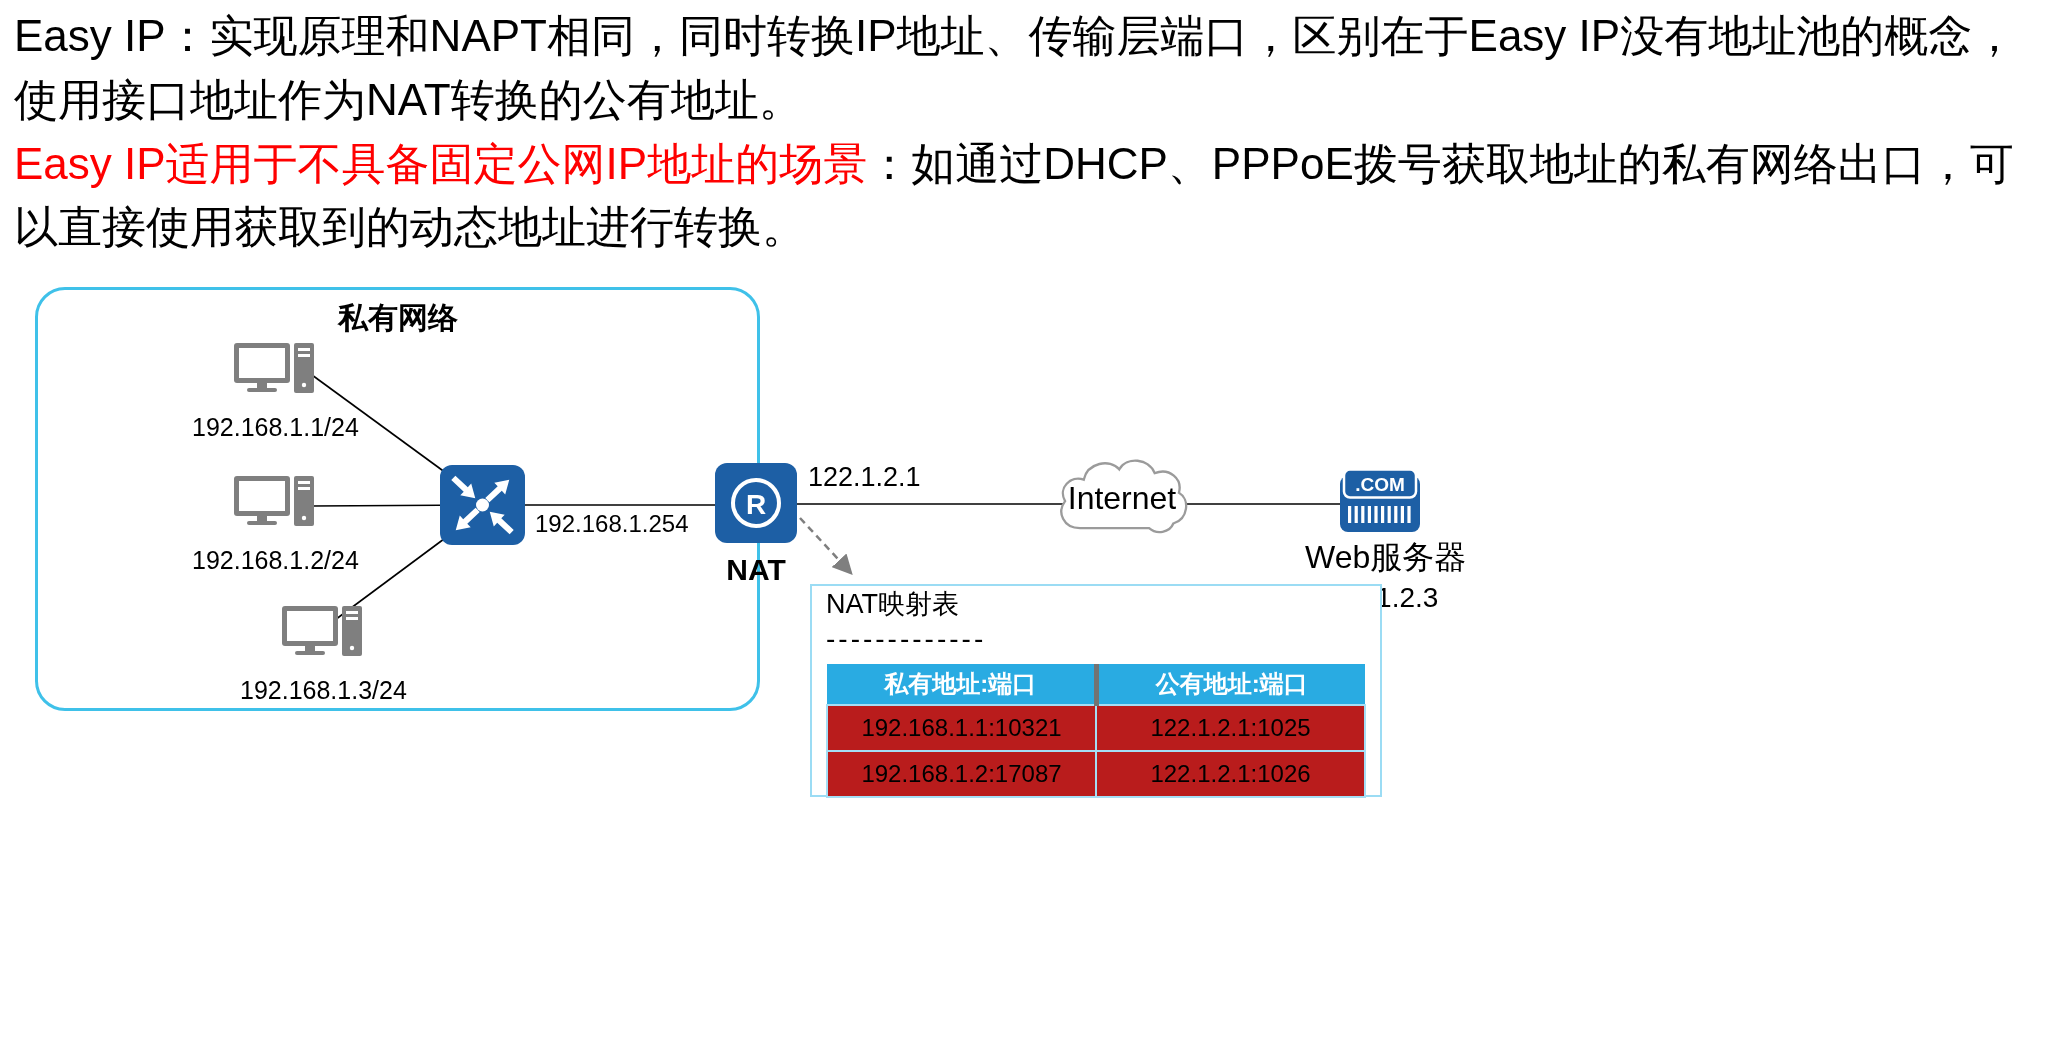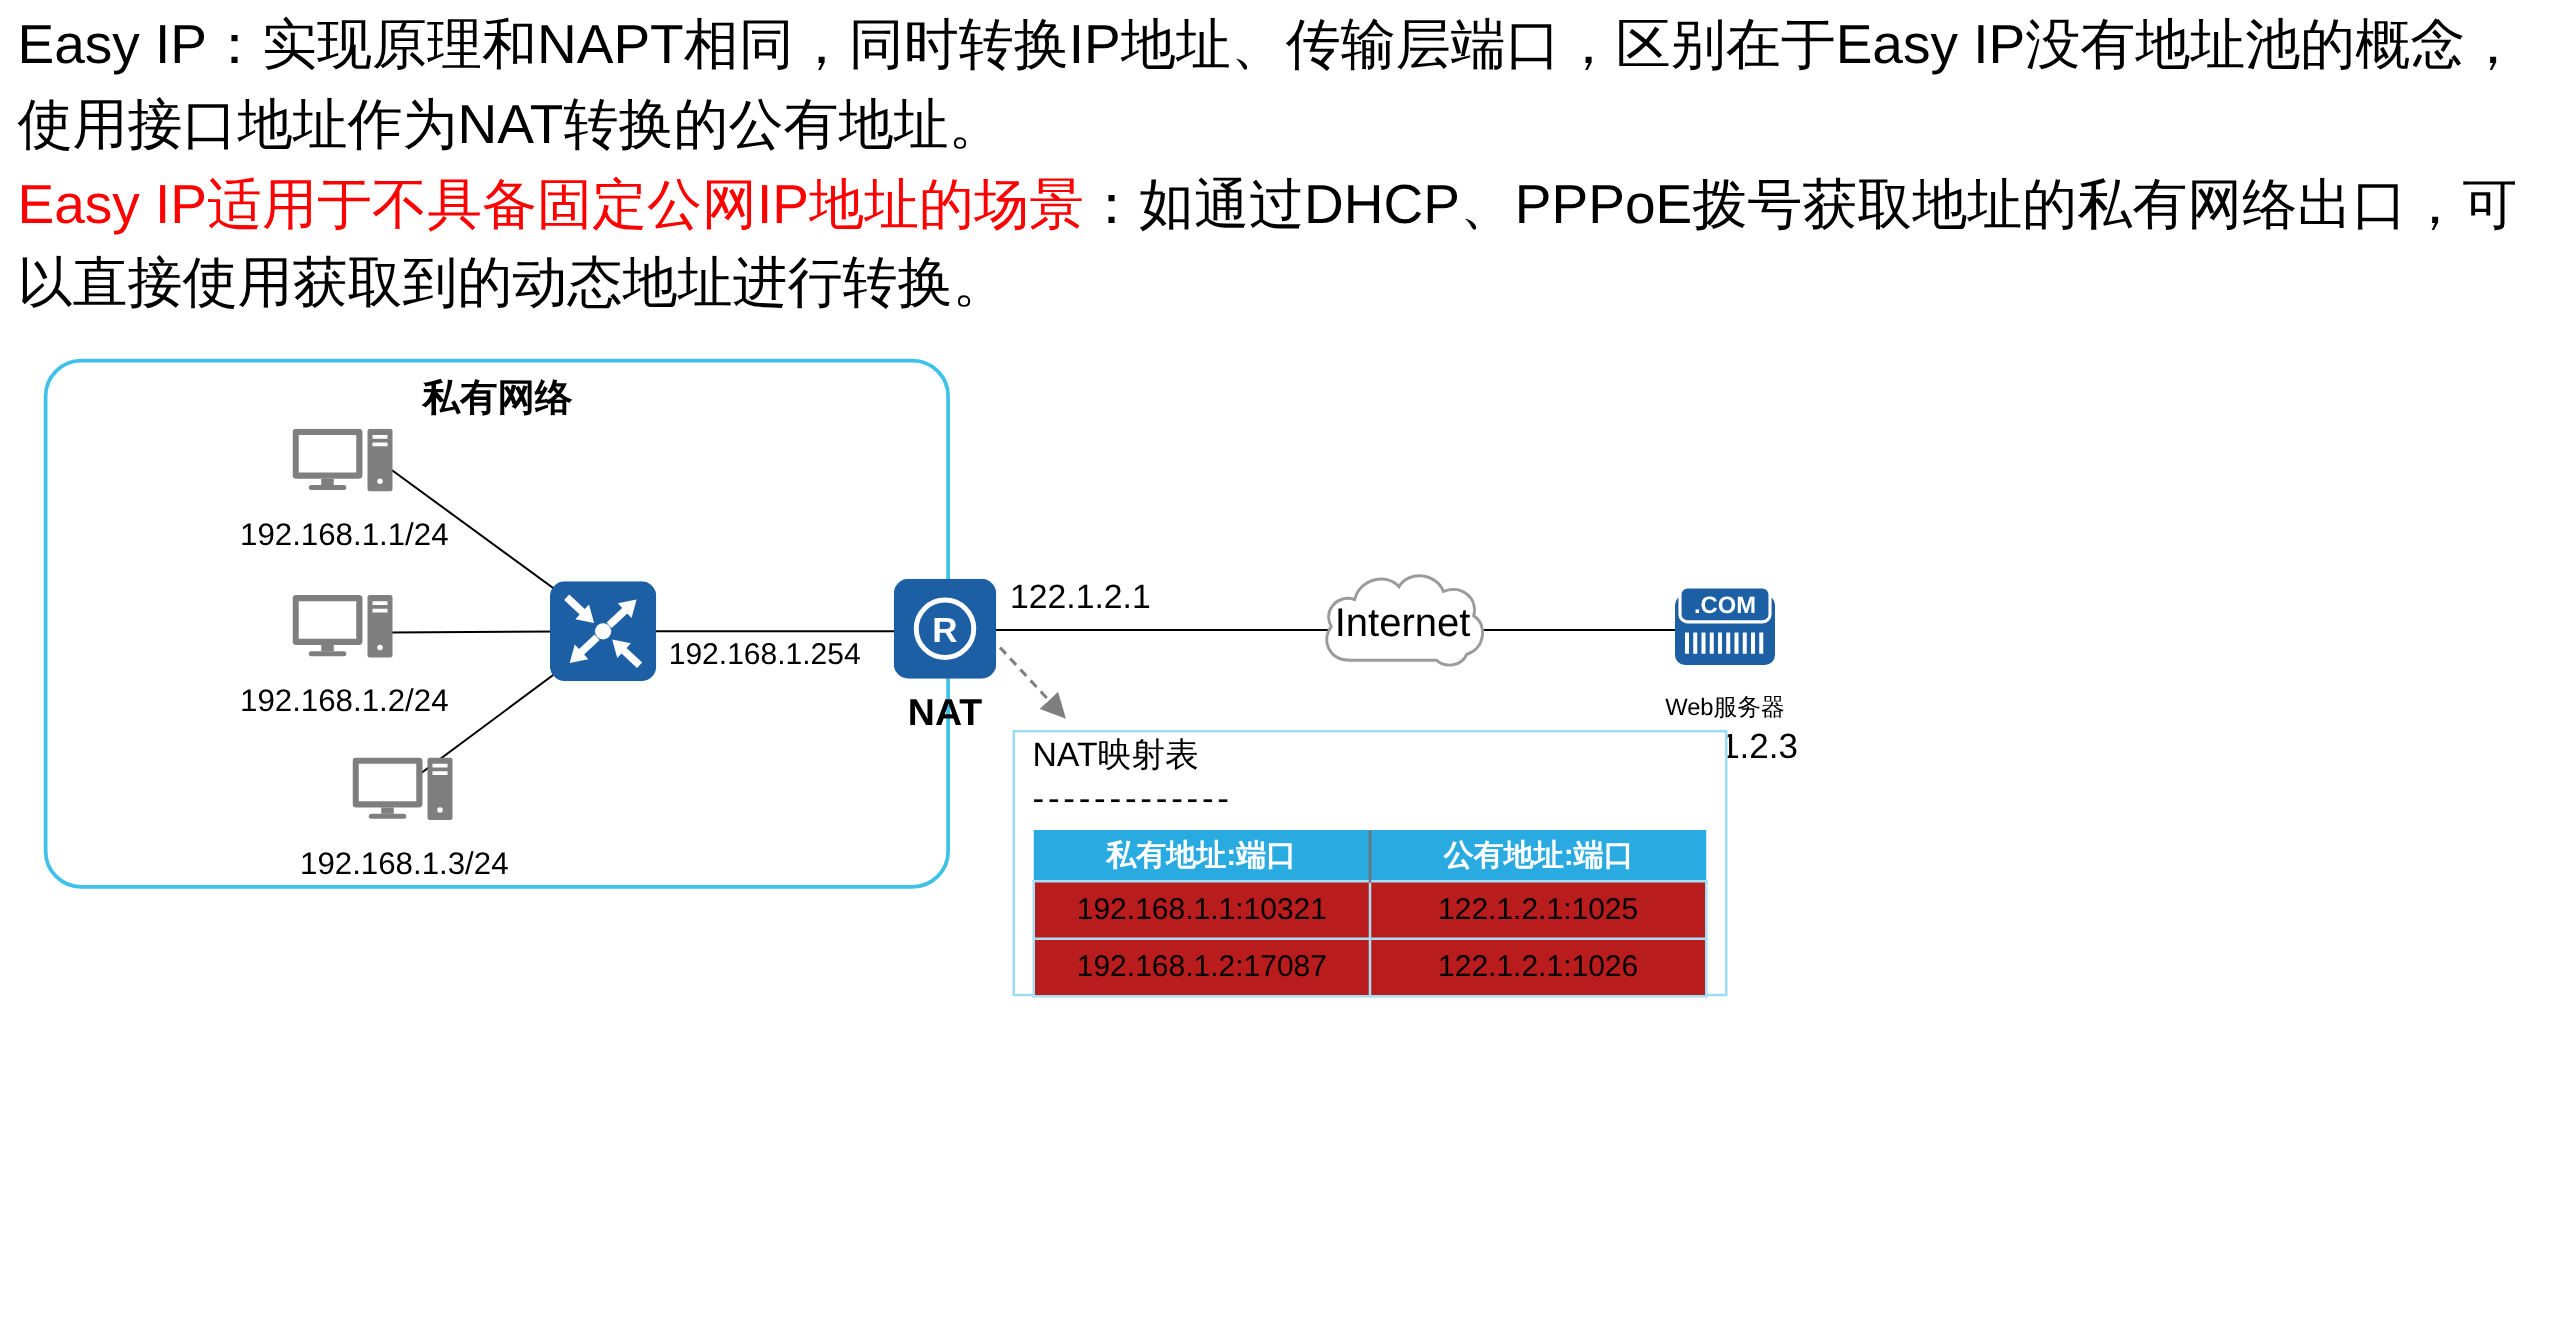--- a/index.html
+++ b/index.html
@@ -30,32 +30,32 @@
   .lan-ip{left:535px;top:510px;font-size:24px;}
 
   .router{left:715px;top:463px;width:82px;text-align:center;}
   .router .name{font-size:30px;font-weight:700;margin-top:6px;}
   .wan-ip{left:808px;top:462px;font-size:27px;}
 
   .cloud{left:1052px;top:448px;width:140px;height:95px;}
   .cloud .label{position:absolute;left:0;top:32px;width:100%;text-align:center;font-size:32px;}
 
   .server{left:1305px;top:468px;width:150px;text-align:center;}
-  .server .name{font-size:19px;margin-top:16px;}
+  .server .name{font-size:32px;}
   .server .ip{font-size:28px;margin-top:2px;}
 
   
   .nat-box{left:810px;top:584px;width:572px;height:213px;border:2px solid #9BDCF4;
            background:#fff;box-sizing:border-box;padding:0 14px;}
   .nat-title{font-size:27px;}
   .nat-divider{font-size:28px;letter-spacing:3px;line-height:1.2;}
   table.nat{border-collapse:collapse;width:100%;margin-top:8px;table-layout:fixed;}
   .nat th{background:#29ABE2;color:#fff;font-size:24px;font-weight:700;height:38px;
           text-align:center;border:none;}
-  .nat th:first-child{border-right:2px solid #737373;}
+  .nat th:first-child{border-right:5px solid #737373;}
   .nat td{font-size:24px;color:#000;text-align:center;height:42px;
           border:2px solid #A5DEF5;background:#b91c1c;}
 </style>
 </head>
 <body>
 
 <div class="page">
 
   <div class="intro">
     <p><span>Easy IP：实现原理和NAPT相同，同时转换IP地址、传输层端口，区别在于Easy IP没有地址池的概念，使用接口地址作为NAT转换的公有地址。</span></p>

